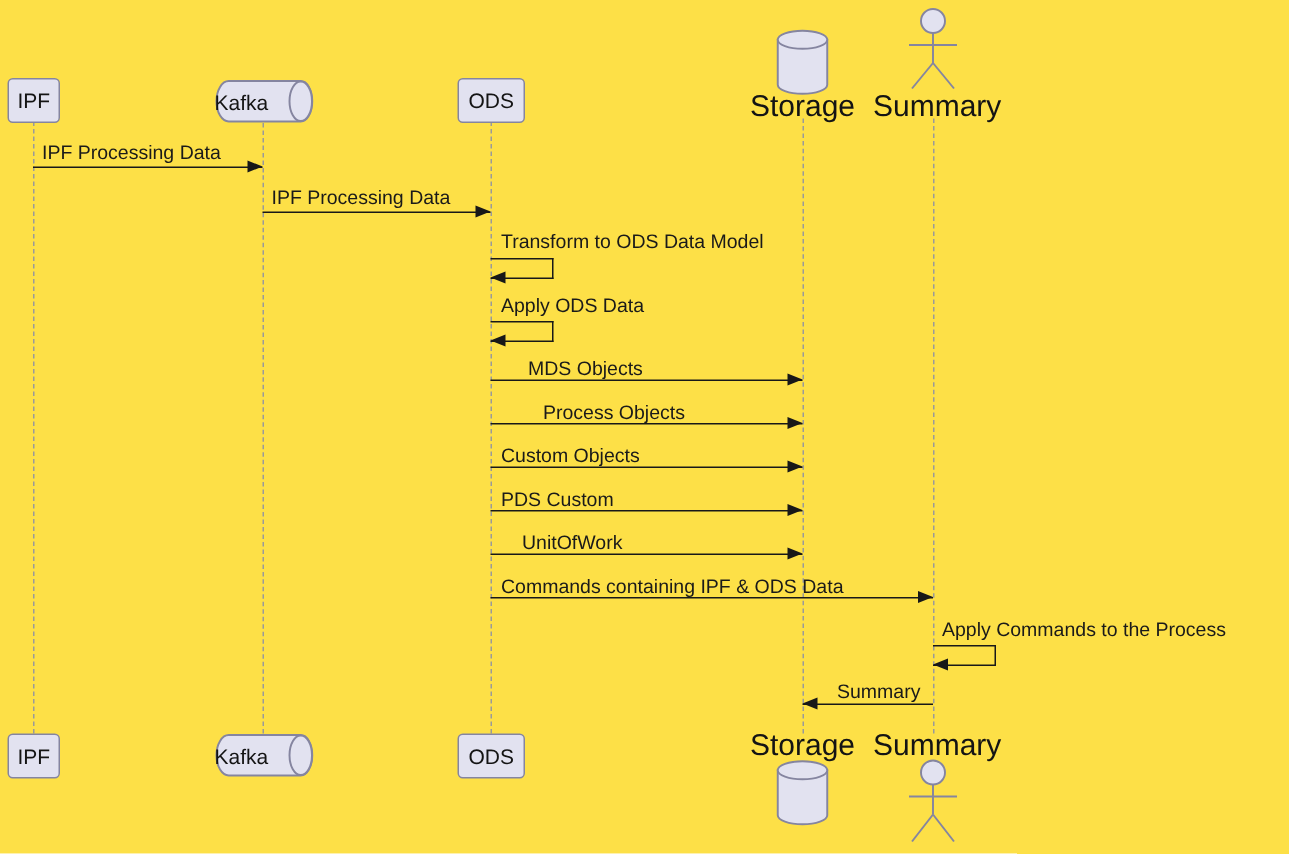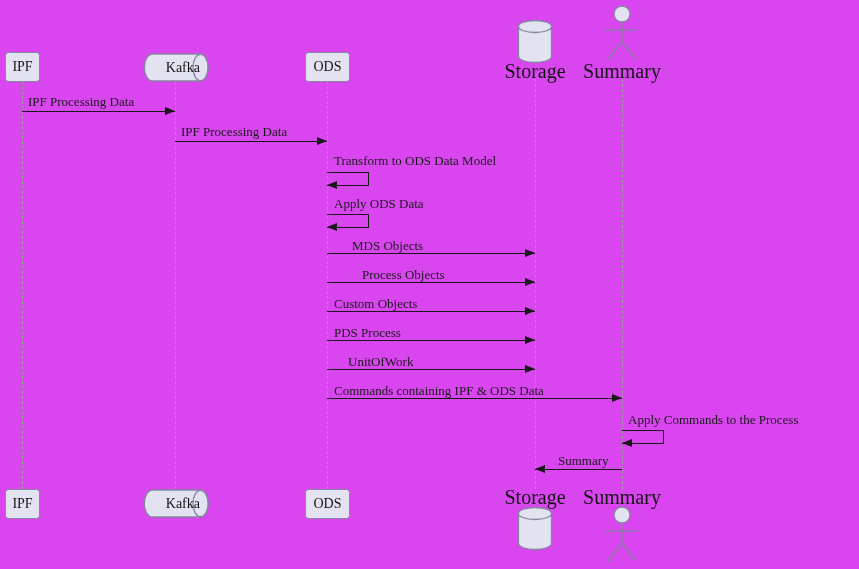--- a/index.html
+++ b/index.html
@@ -1,28 +1,28 @@
 <!DOCTYPE html>
 <html><head>
 <meta charset="utf-8">
 <style>
   html,body { margin:0; padding:0; background:#ffffff; }
   .canvas {
-    position:relative; width:859px; height:569px; background:#d946ef;
-    font-family:Liberation Serif, serif; overflow:hidden; color:#141414;
+    position:relative; width:859px; height:569px; background:#fde047;
+    font-family:Liberation Sans, sans-serif; overflow:hidden; color:#141414;
   }
   .lifeline { position:absolute; width:0; border-left:1px dashed #9a9a9a; }
   .pbox {
     position:absolute; box-sizing:border-box; height:30px;
     background:#E2E2F0; border:1.3px solid #8585a0; border-radius:3.5px;
     display:flex; align-items:center; justify-content:center;
     font-size:14px; color:#141414;
   }
   .plabel { position:absolute; font-size:20px; line-height:16px; text-align:center; white-space:nowrap; color:#141414; }
-  .qlabel { position:absolute; font-size:14px; text-align:right; white-space:nowrap; color:#141414; }
+  .qlabel { position:absolute; font-size:14px; text-align:left; white-space:nowrap; color:#141414; }
   .msg-label { position:absolute; font-size:13px; line-height:15px; white-space:nowrap; color:#1a1a1a; }
   .msg-line { position:absolute; height:0; border-top:1px solid #181818; }
   .arr { position:absolute; width:0; height:0; border-top:4.5px solid transparent; border-bottom:4.5px solid transparent; }
   .arr-r { border-left:10px solid #181818; }
   .arr-l { border-right:10px solid #181818; }
   .self-loop { position:absolute; box-sizing:border-box; width:42px; height:14px;
     border:1px solid #181818; border-left:none; }
   svg { position:absolute; overflow:visible; }
   .shape-stroke { stroke:#8585a0; stroke-width:1.3; fill:#E2E2F0; }
   .shape-line { stroke:#8585a0; stroke-width:1.3; fill:none; }
@@ -88,21 +88,21 @@
   <div class="arr arr-r" style="left:525px; top:249px;"></div>
 
   <div class="msg-label" style="left:334px; top:267px;margin-left:28px;">Process Objects</div>
   <div class="msg-line" style="left:327px; top:282px; width:208px;"></div>
   <div class="arr arr-r" style="left:525px; top:278px;"></div>
 
   <div class="msg-label" style="left:334px; top:296px;">Custom Objects</div>
   <div class="msg-line" style="left:327px; top:311px; width:208px;"></div>
   <div class="arr arr-r" style="left:525px; top:307px;"></div>
 
-  <div class="msg-label" style="left:334px; top:325px;">PDS Process</div>
+  <div class="msg-label" style="left:334px; top:325px;">PDS Custom</div>
   <div class="msg-line" style="left:327px; top:340px; width:208px;"></div>
   <div class="arr arr-r" style="left:525px; top:336px;"></div>
 
   <div class="msg-label" style="left:348px; top:354px;">UnitOfWork</div>
   <div class="msg-line" style="left:327px; top:369px; width:208px;"></div>
   <div class="arr arr-r" style="left:525px; top:365px;"></div>
 
   <div class="msg-label" style="left:334px; top:383px;">Commands containing IPF &amp; ODS Data</div>
   <div class="msg-line" style="left:327px; top:398px; width:295px;"></div>
   <div class="arr arr-r" style="left:612px; top:394px;"></div>

